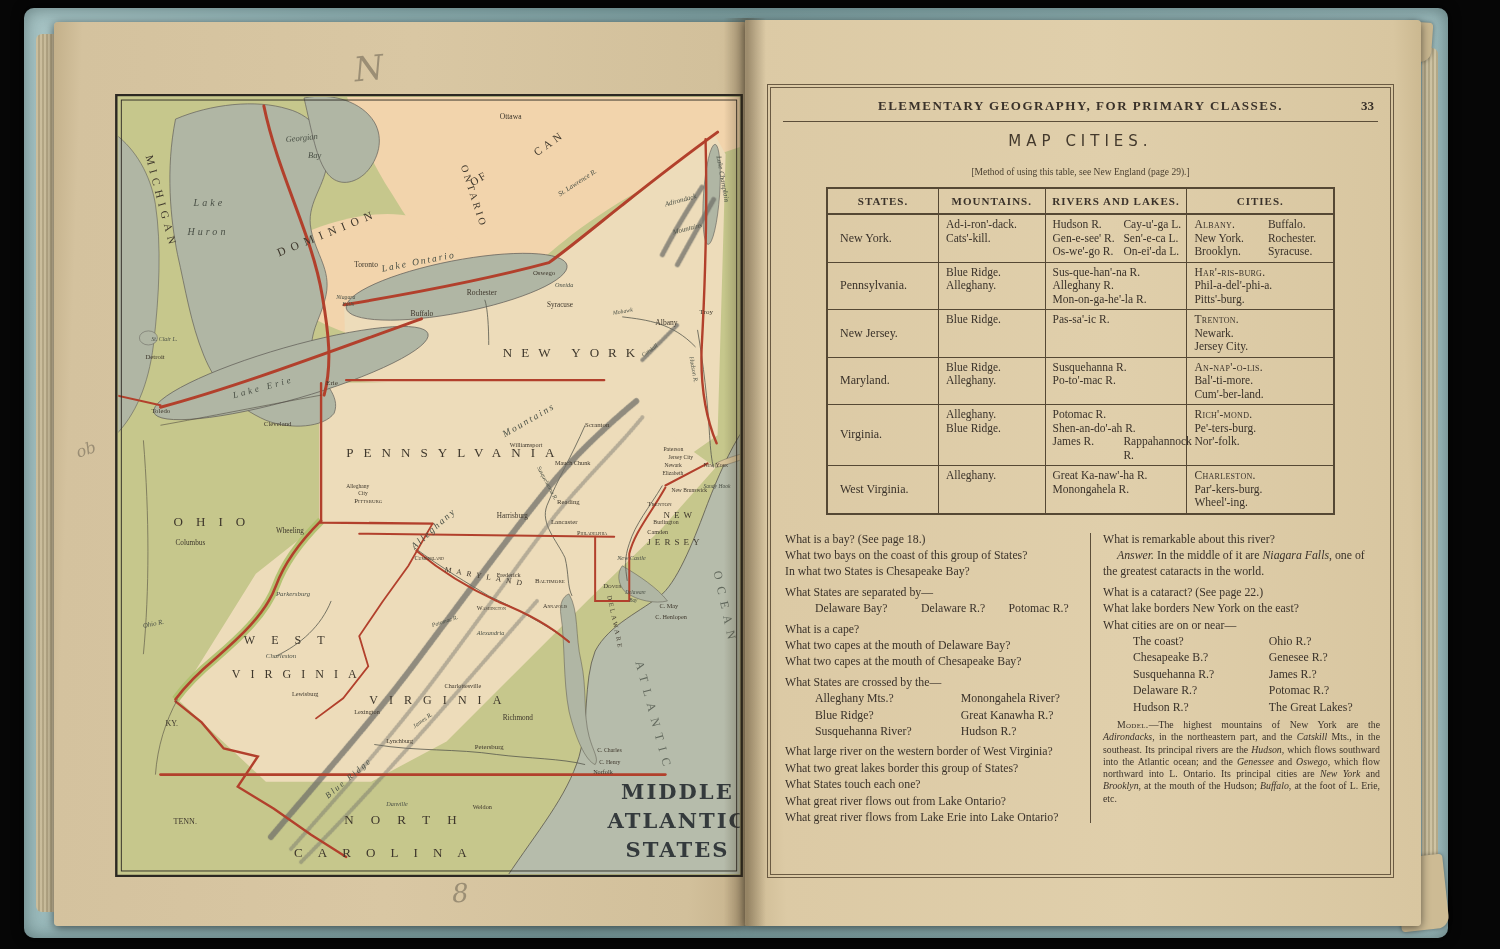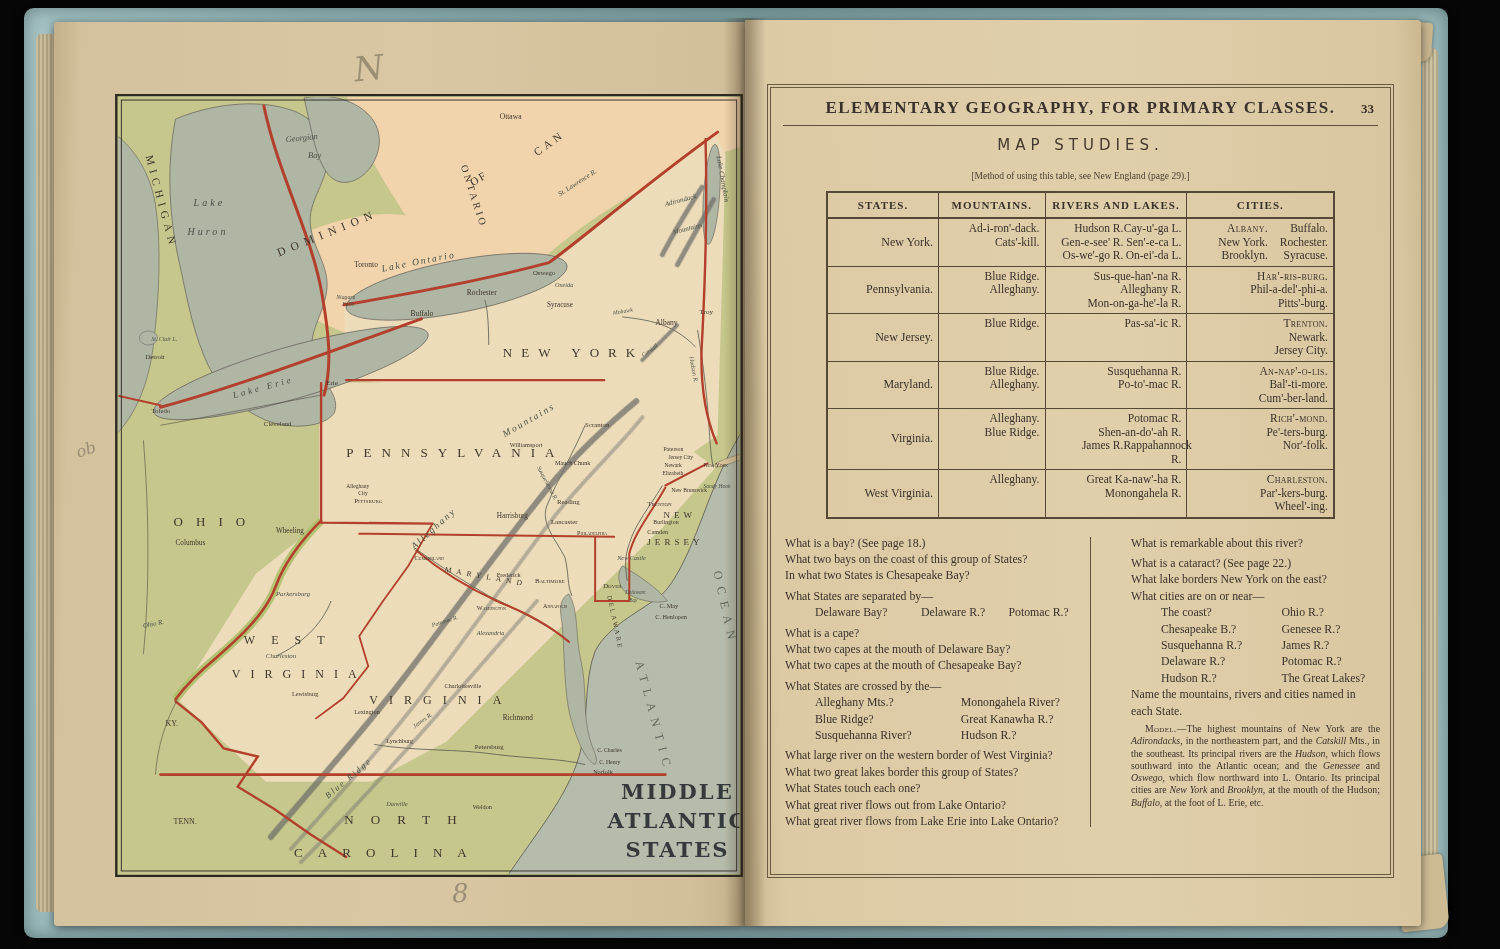--- a/index.html
+++ b/index.html
@@ -33,42 +33,42 @@
   .ml{fill:#3e372c;font-family:"Liberation Serif",serif;}
   .mi{font-style:italic;fill:#4a5046;}
   .msc{font-variant:small-caps;}
   .ocean-t{fill:#4d544a;opacity:.8;font-family:"Liberation Serif",serif;}
   .maptitle{fill:#343a3c;font-weight:bold;letter-spacing:2px;text-anchor:middle;font-family:"DejaVu Serif",serif;}
 
   
   .rp-frame{position:absolute;left:22px;top:64px;width:621px;height:788px;border:1px solid #6a5a42;padding:2px;}
   .rp-inner{border:1px solid #6a5a42;height:calc(100% - 2px);overflow:hidden;color:#3a322a;}
   .rp-header{display:flex;align-items:baseline;margin:10px 16px 0 16px;}
-  .rp-header-title{flex:1;text-align:center;font-weight:bold;font-size:17px;letter-spacing:1.5px;padding-left:30px;}
+  .rp-header-title{flex:1;text-align:center;font-weight:bold;font-size:13px;letter-spacing:1.5px;padding-left:30px;}
   .rp-pageno{width:30px;text-align:right;font-size:13px;font-weight:bold;}
   .rp-rule{border-top:1px solid #5c4e39;margin:7px 12px 0 12px;}
   .rp-title{text-align:center;font-size:19px;font-weight:bold;letter-spacing:6px;margin-top:14px;font-family:"DejaVu Serif",serif;}
   .rp-subtitle{text-align:center;font-size:15px;letter-spacing:5px;margin-top:10px;color:#43392c;font-family:"DejaVu Sans",sans-serif;font-weight:400;}
   .rp-note{text-align:center;font-size:9.5px;margin-top:17px;color:#4a4031;}
 
   table.mst{border-collapse:collapse;width:509px;margin:10px auto 16px auto;border:2px solid #554834;}
   table.mst th{border:1px solid #554834;border-bottom:2px solid #554834;font-size:11px;font-weight:bold;
     letter-spacing:1px;padding:6px 2px;text-align:center;}
-  table.mst td{border:1px solid #554834;padding:3px 5px 3px 7px;vertical-align:top;font-size:11.5px;line-height:13.5px;text-align:right;}
+  table.mst td{border:1px solid #554834;padding:3px 5px 3px 7px;vertical-align:top;font-size:11.5px;line-height:13.5px;}
   table.mst td.state{vertical-align:middle;font-size:12px;padding-left:12px;}
   .pair{display:flex;}
   .pair span:first-child{width:55%;}
   .pair span:last-child{width:45%;}
   .sc{font-variant:small-caps;letter-spacing:.3px;}
   .dashline{border-top:1px solid #554834;width:68px;margin:8px 0 8px 8px;}
 
   .questions{display:flex;margin:7px 10px 0 14px;font-size:11.8px;line-height:16.4px;}
   .qcol-left{width:295px;padding-right:6px;}
   .qdivider{width:1px;background:#5c4e39;margin:2px 4px;}
-  .qcol-right{flex:1;padding-left:8px;margin-left:28px;}
+  .qcol-right{flex:1;padding-left:8px;}
   .qline{}
   .qline.gap{margin-top:4px;}
   .qline.ind{padding-left:30px;}
   .qcols{display:grid;}
   .qline.small{font-size:9.8px;line-height:12.3px;text-align:justify;}
   .qline.para{text-indent:14px;}
   .it{font-style:italic;}
 </style>
 </head>
 <body>
@@ -277,21 +277,21 @@
     </div>
 
     <div class="page page-right">
       <div class="rp-frame">
         <div class="rp-inner">
           <div class="rp-header">
             <div class="rp-header-title">ELEMENTARY GEOGRAPHY, FOR PRIMARY CLASSES.</div>
             <div class="rp-pageno">33</div>
           </div>
           <div class="rp-rule"></div>
-          <div class="rp-subtitle">MAP STUDIES.</div>
+          <div class="rp-subtitle">MAP CITIES.</div>
           <div class="rp-note">[Method of using this table, see New England (page 29).]</div>
 
           <table class="mst">
             <colgroup>
                 <col style="width:22%">
                 <col style="width:21%">
                 <col style="width:28%">
                 <col style="width:29%">
               </colgroup>
             <thead>
@@ -452,20 +452,21 @@
                 </div>
                 <div class="qline gap">What large river on the western border of West Virginia?</div>
                 <div class="qline">What two great lakes border this group of States?</div>
                 <div class="qline">What States touch each one?</div>
                 <div class="qline">What great river flows out from Lake Ontario?</div>
                 <div class="qline">What great river flows from Lake Erie into Lake Ontario?</div>
               </div>
             <div class="qdivider"></div>
             <div class="qcol-right" id="q-right">
                 <div class="qline">What is remarkable about this river?</div>
+                <div class="qline para"><span class="it">Answer.</span><span>  In the middle of it are </span><span class="it">Niagara Falls</span><span>, one of the greatest cataracts in the world.</span></div>
                 <div class="qline gap">What is a cataract?  (See page 22.)</div>
                 <div class="qline">What lake borders New York on the east?</div>
                 <div class="qline">What cities are on or near—</div>
                 <div class="qline ind qcols" style="grid-template-columns: 55% 45%;">
                   <span>The coast?</span>
                   <span>Ohio R.?</span>
                 </div>
                 <div class="qline ind qcols" style="grid-template-columns: 55% 45%;">
                   <span>Chesapeake B.?</span>
                   <span>Genesee R.?</span>
@@ -475,21 +476,20 @@
                   <span>James R.?</span>
                 </div>
                 <div class="qline ind qcols" style="grid-template-columns: 55% 45%;">
                   <span>Delaware R.?</span>
                   <span>Potomac R.?</span>
                 </div>
                 <div class="qline ind qcols" style="grid-template-columns: 55% 45%;">
                   <span>Hudson R.?</span>
                   <span>The Great Lakes?</span>
                 </div>
-                <div class="qline">Name the mountains, rivers and cities named in each State.</div>
                 <div class="qline gap small para"><span class="sc">Model.</span><span>—The highest mountains of New York are the </span><span class="it">Adirondacks</span><span>, in the northeastern part, and the </span><span class="it">Catskill</span><span> Mts., in the southeast.  Its principal rivers are the </span><span class="it">Hudson</span><span>, which flows southward into the Atlantic ocean; and the </span><span class="it">Genessee</span><span> and </span><span class="it">Oswego</span><span>, which flow northward into L. Ontario.  Its principal cities are </span><span class="it">New York</span><span> and </span><span class="it">Brooklyn</span><span>, at the mouth of the Hudson; </span><span class="it">Buffalo</span><span>, at the foot of L. Erie, etc.</span></div>
               </div>
           </div>
         </div>
       </div>
     </div>
 
     <div class="spine"></div>
   </div>
 </div>

